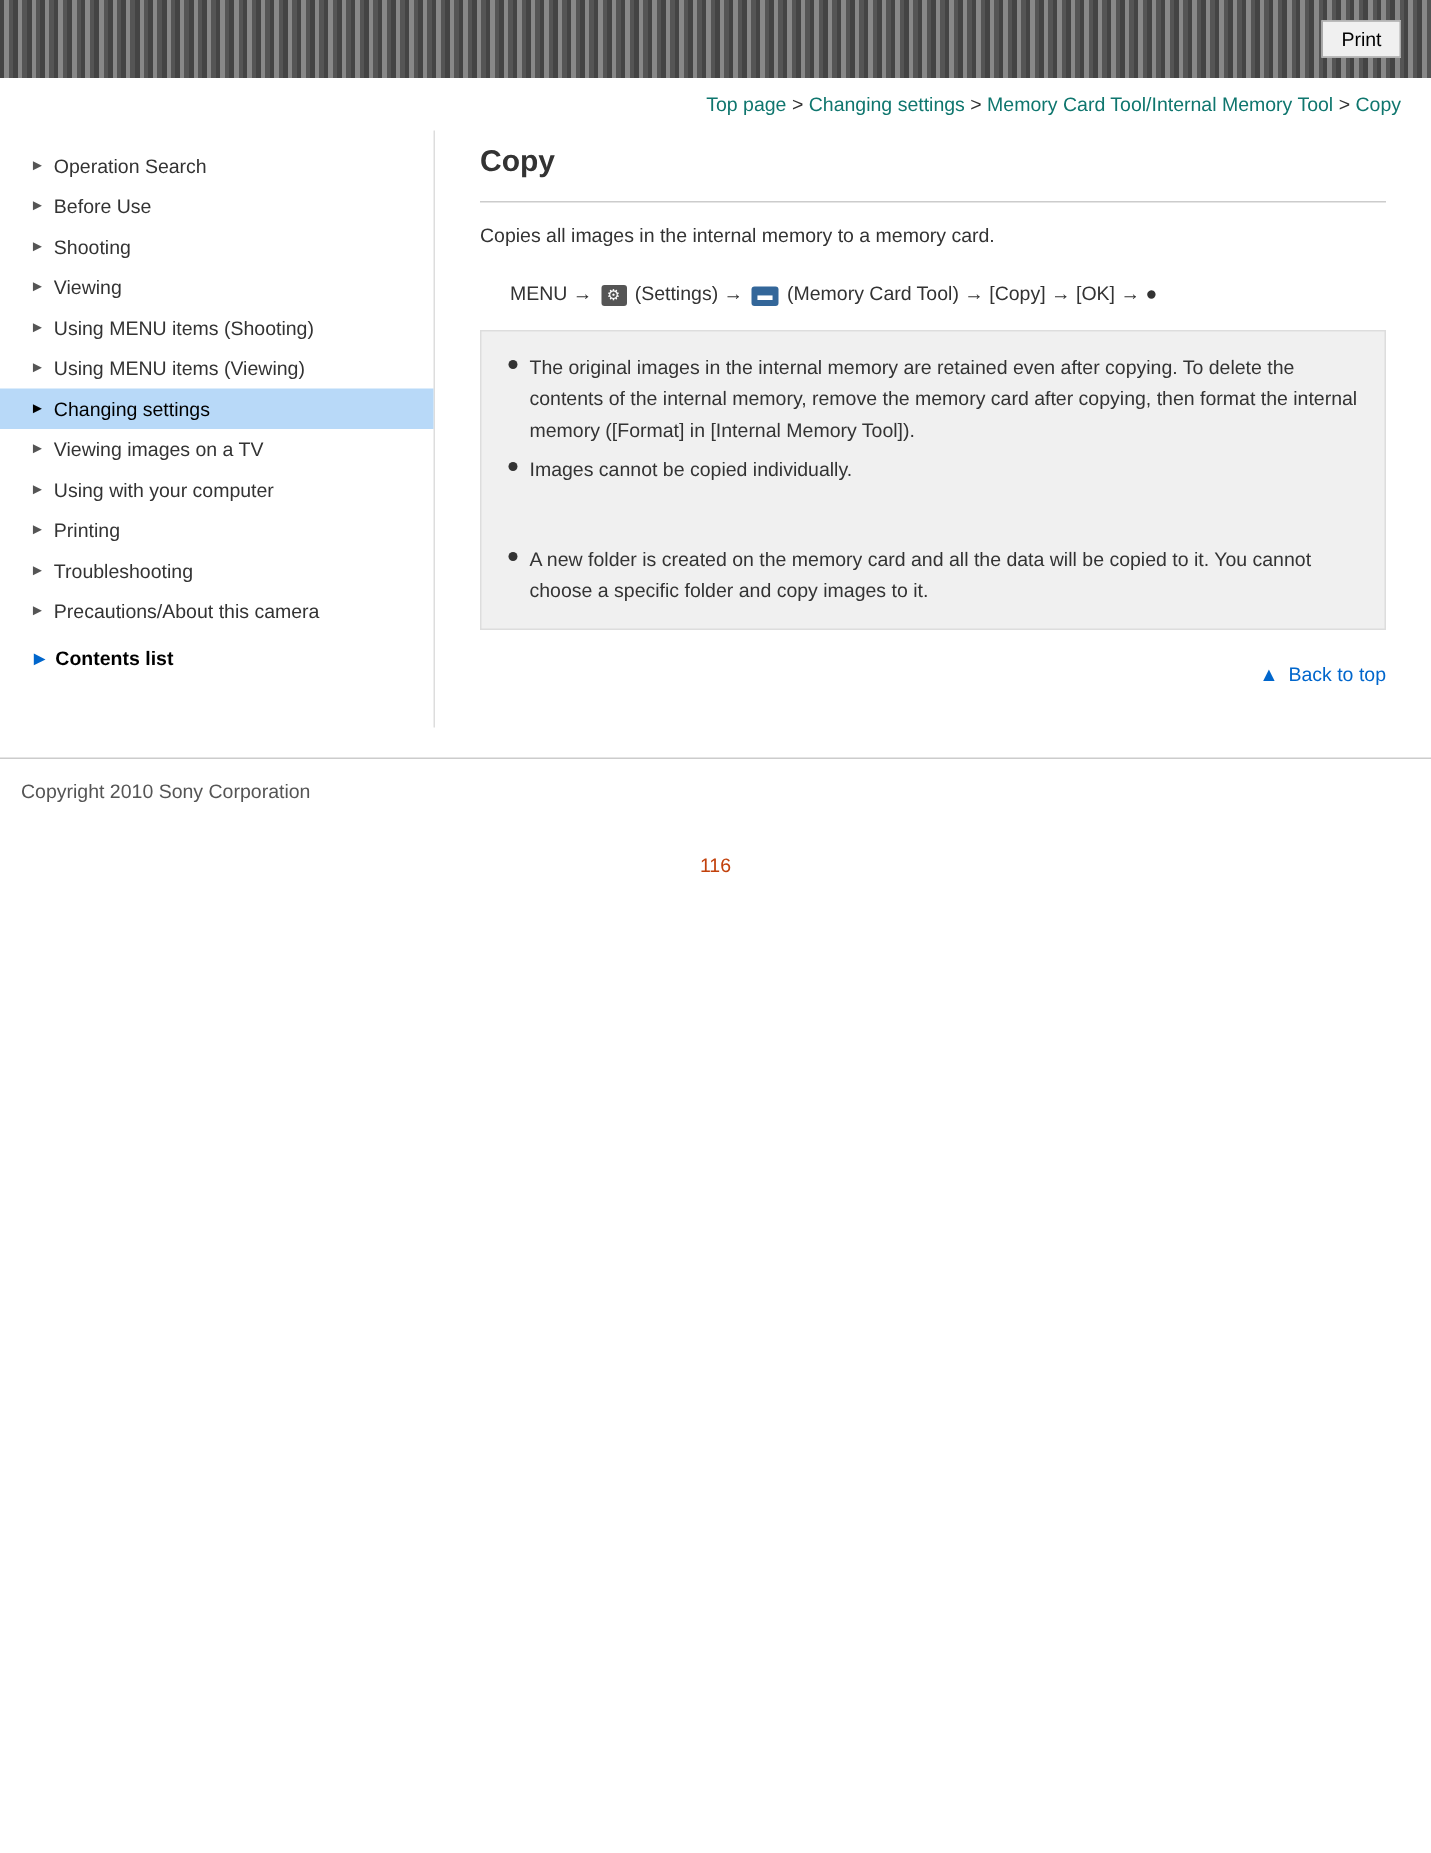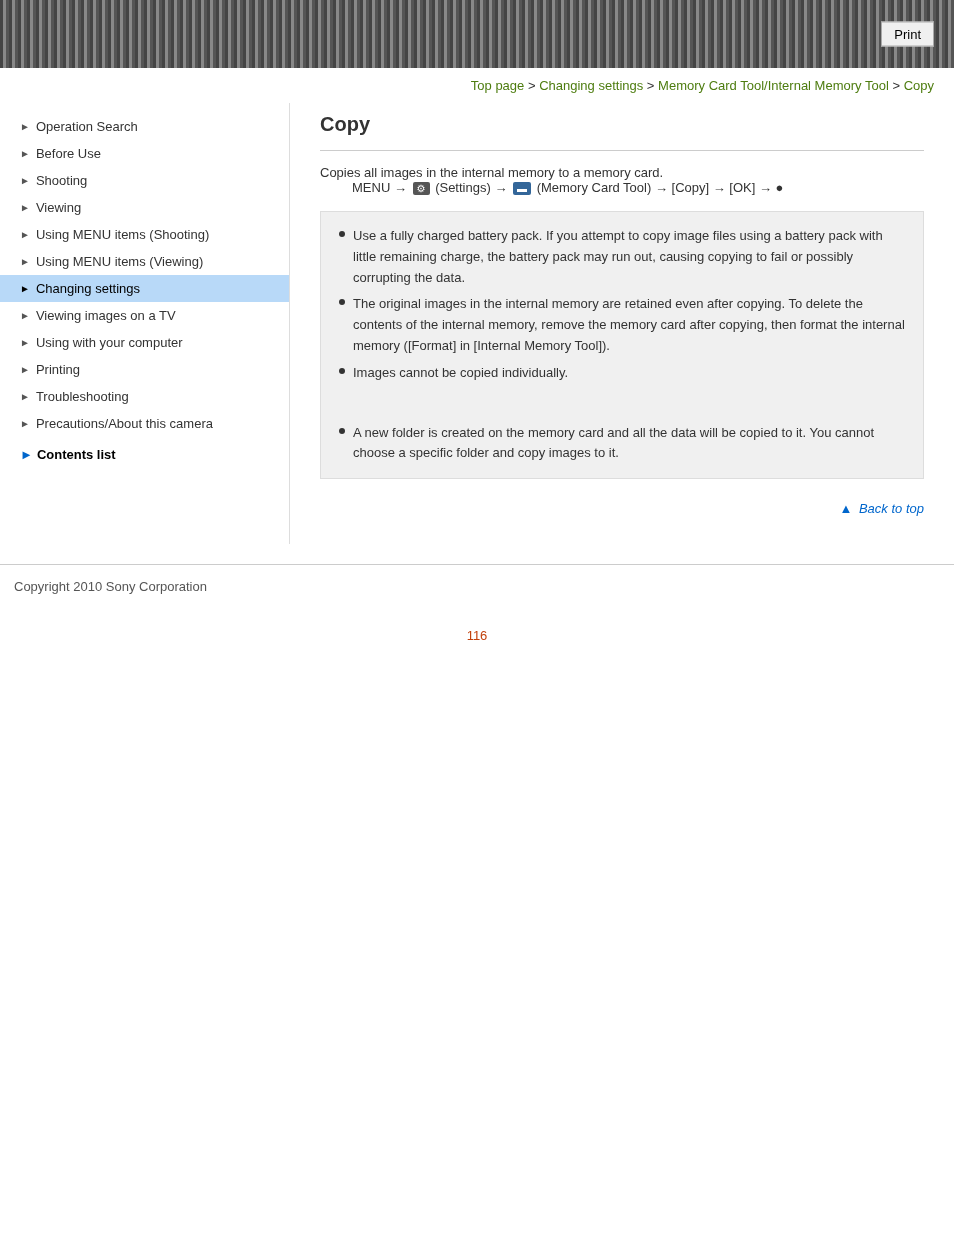--- a/index.html
+++ b/index.html
@@ -12,21 +12,21 @@
     }
 
     
     .header-bar {
       background: repeating-linear-gradient(
         90deg,
         #444 0px, #444 3px,
         #888 3px, #888 6px,
         #555 6px, #555 9px
       );
-      height: 68px;
+      height: 52px;
       position: relative;
     }
     .print-button {
       position: absolute;
       right: 20px;
       top: 50%;
       transform: translateY(-50%);
       background: #f0f0f0;
       border: 1px solid #aaa;
       padding: 4px 12px;
@@ -35,21 +35,21 @@
     }
 
     
     .breadcrumb {
       text-align: right;
       padding: 10px 20px;
       font-size: 13px;
       color: #0066cc;
     }
     .breadcrumb a {
-      color: #4d7c0f;
+      color: #0f766e;
       text-decoration: none;
     }
     .breadcrumb span { color: #333; }
 
     
     .main-layout {
       display: flex;
       padding: 0 0 20px 0;
     }
 
@@ -115,29 +115,29 @@
     .page-title {
       font-size: 20px;
       font-weight: bold;
       color: #333;
       margin-bottom: 4px;
     }
 
     
     .intro-text {
       font-size: 13px;
-      margin-bottom: 0;
+      margin-bottom: 24px;
     }
     .instruction-indent {
       margin-left: 20px;
       margin-bottom: 6px;
       font-size: 13px;
     }
     .menu-steps {
-      margin-left: 32px;
+      margin-left: 20px;
       margin-bottom: 16px;
       font-size: 13px;
     }
     .menu-icon {
       display: inline-block;
       background: #555;
       color: #fff;
       font-size: 10px;
       padding: 1px 4px;
       border-radius: 2px;
@@ -185,21 +185,20 @@
 
     
     .back-to-top-row {
       text-align: right;
       padding: 8px 0;
       font-size: 13px;
     }
     .back-to-top-row a {
       color: #0066cc;
       text-decoration: none;
-      font-style: italic;
     }
     .up-arrow {
       color: #0066cc;
       margin-right: 3px;
     }
 
     
     .footer {
       border-top: 1px solid #ccc;
       padding: 14px;
@@ -311,24 +310,20 @@
       <span> → </span>
       <span>[Copy]</span>
       <span> → </span>
       <span>[OK]</span>
       <span> → </span>
       <span>●</span>
     </div>
 
     <div class="notes-box">
       <ul>
-        <li>
-          <span class="bullet-dot"></span>
-          <span>Use a fully charged battery pack. If you attempt to copy image files using a battery pack with little remaining charge, the battery pack may run out, causing copying to fail or possibly corrupting the data.</span>
-        </li>
         <li>
           <span class="bullet-dot"></span>
           <span>The original images in the internal memory are retained even after copying. To delete the contents of the internal memory, remove the memory card after copying, then format the internal memory ([Format] in [Internal Memory Tool]).</span>
         </li>
         <li>
           <span class="bullet-dot"></span>
           <span>Images cannot be copied individually.</span>
         </li>
         <li>
           <span class="bullet-dot"></span>

